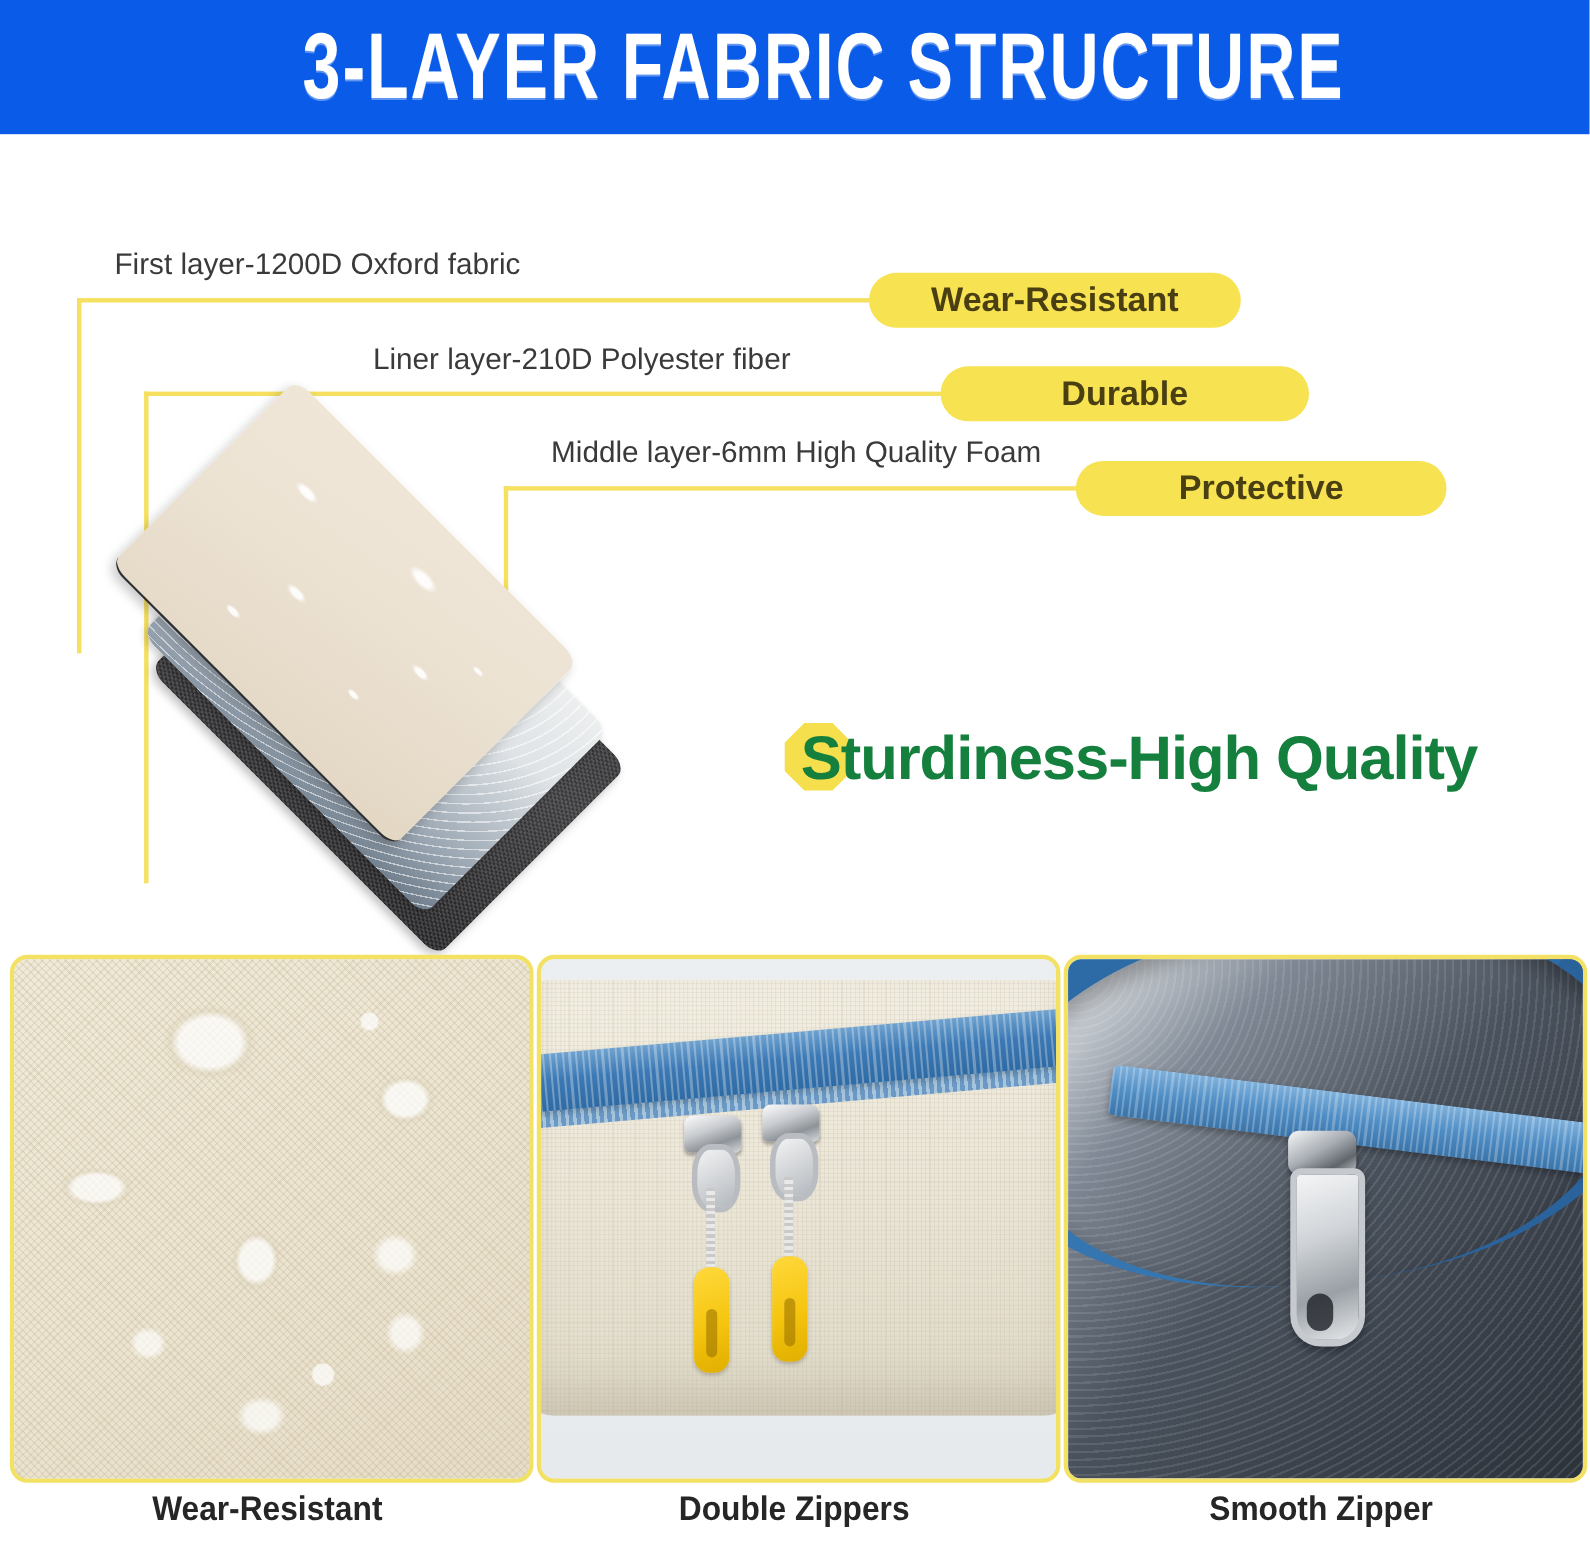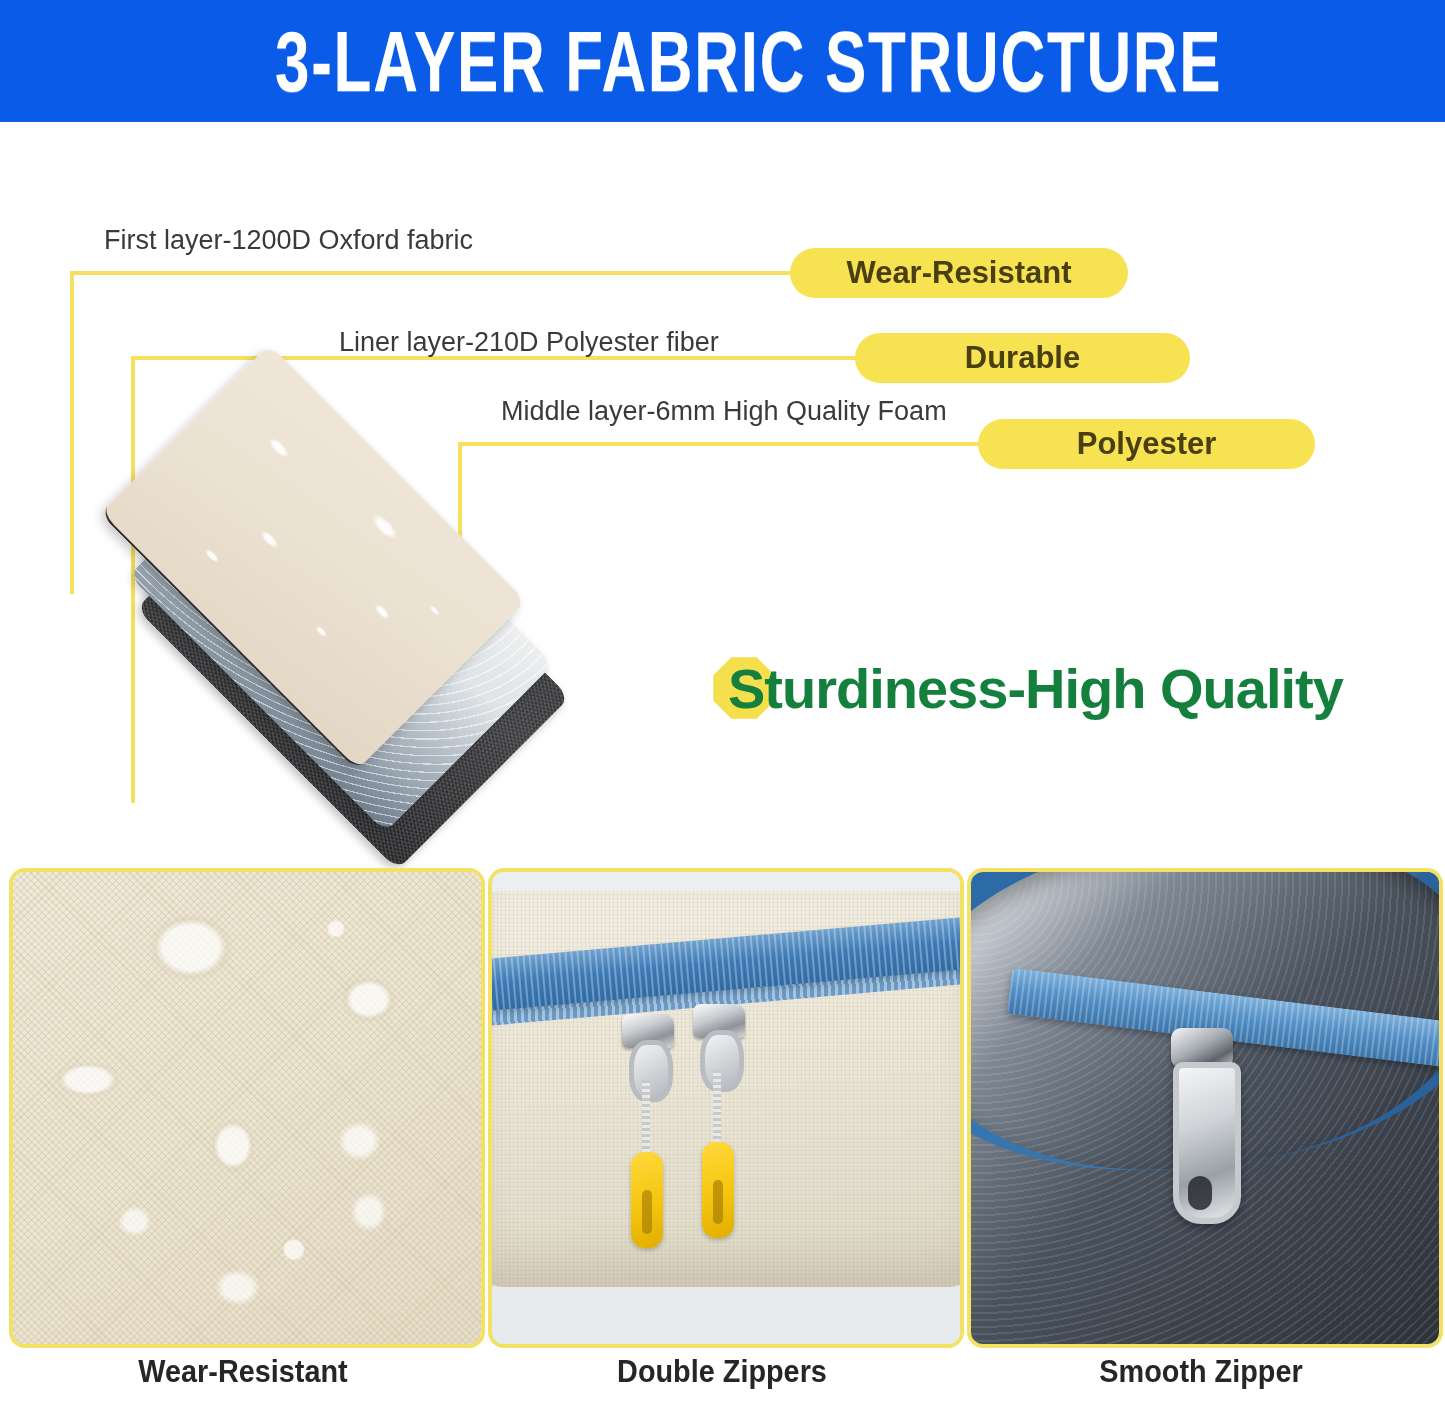--- a/index.html
+++ b/index.html
@@ -28,21 +28,21 @@
   }
 
   
   .diagram{position:absolute;left:0;top:153px;width:1445px;height:707px;}
 
   .callout-text{
     position:absolute;color:#3a3a3a;font-size:27px;white-space:nowrap;
     font-family:"Liberation Sans","DejaVu Sans",sans-serif;font-weight:400;margin-left:36px;
   }
   .c1{left:68px;top:72px;}
-  .c2{left:303px;top:174px;}
+  .c2{left:303px;top:158px;}
   .c3{left:465px;top:243px;}
 
   .pill{
     position:absolute;height:50px;border-radius:25px;background:#f7e252;
     display:flex;align-items:center;justify-content:center;
     color:#4a3f12;font-size:31px;font-weight:600;white-space:nowrap;
     font-family:"Liberation Sans","DejaVu Sans",sans-serif;
   }
   .p1{left:790px;top:95px;width:338px;}
   .p2{left:855px;top:180px;width:335px;}
@@ -264,21 +264,21 @@
   <div class="lead l2v"></div>
   <div class="lead l3h"></div>
   <div class="lead l3v"></div>
 
   <div class="callout-text c1">First layer-1200D Oxford fabric</div>
   <div class="callout-text c2">Liner layer-210D Polyester fiber</div>
   <div class="callout-text c3">Middle layer-6mm High Quality Foam</div>
 
   <div class="pill p1">Wear-Resistant</div>
   <div class="pill p2">Durable</div>
-  <div class="pill p3">Polyester</div>
+  <div class="pill p3">Protective</div>
 
   <div class="swatch">
     <div class="layer layer-bottom"></div>
     <div class="layer layer-middle"></div>
     <div class="layer layer-top"></div>
   </div>
 
   <div class="sturdy">
     <div class="sturdy-badge"></div>
     <div class="sturdy-text">Sturdiness-High Quality</div>

